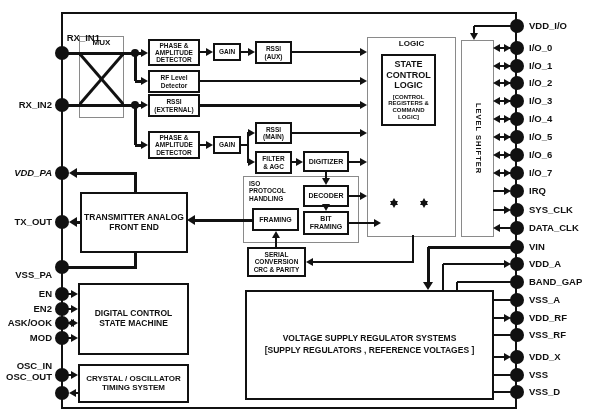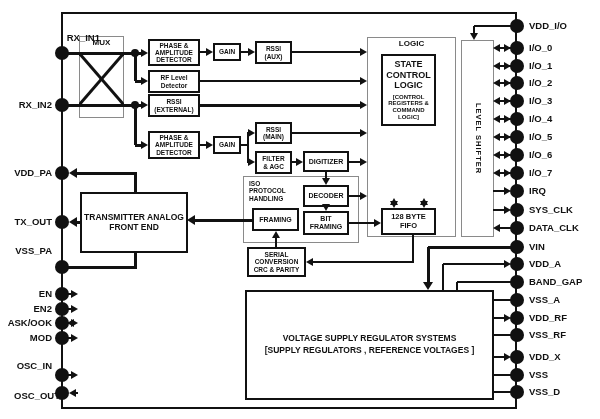--- a/index.html
+++ b/index.html
@@ -71,24 +71,26 @@
 CRC &amp; PARITY</div>
   <div class="box" style="left:381px;top:54px;width:55px;height:72px;flex-direction:column;">
     <span style="font-size:9px;white-space:pre-line;">STATE
 CONTROL
 LOGIC</span>
     <span style="font-size:6px;white-space:pre-line;margin-top:4px;">[CONTROL
 REGISTERS &amp;
 COMMAND
 LOGIC]</span>
   </div>
-  <div class="box" style="left:381px;top:208px;width:55px;height:27px;font-size:7.5px;">128 BYTE
-FIFO</div>
   <div class="box" style="left:80px;top:192px;width:108px;height:61px;font-size:8.5px;">TRANSMITTER ANALOG
 FRONT END</div>
+  <div class="box" style="left:78px;top:283px;width:111px;height:72px;font-size:8.5px;">DIGITAL CONTROL
+STATE MACHINE</div>
+  <div class="box" style="left:78px;top:364px;width:111px;height:39px;font-size:8px;">CRYSTAL / OSCILLATOR
+TIMING SYSTEM</div>
   <div class="box" style="left:245px;top:290px;width:249px;height:110px;font-size:8.5px;line-height:1.4;">VOLTAGE SUPPLY REGULATOR SYSTEMS
 [SUPPLY REGULATORS , REFERENCE VOLTAGES ]</div>
 
   <svg style="position:absolute;left:79px;top:36px;" width="45" height="82">
     <line x1="0" y1="17" x2="45" y2="69" stroke="#111" stroke-width="3"></line>
     <line x1="0" y1="69" x2="45" y2="17" stroke="#111" stroke-width="3"></line>
   </svg>
 
   <div class="hl h3" style="left:62px;top:51.5px;width:79px;"></div>
   <div class="ar" style="left:141px;top:48.5px;"></div>
@@ -228,29 +230,29 @@
   <div class="pin" style="left:55px;top:260px;"></div>
   <div class="pin" style="left:55px;top:287px;"></div>
   <div class="pin" style="left:55px;top:302px;"></div>
   <div class="pin" style="left:55px;top:316px;"></div>
   <div class="pin" style="left:55px;top:331px;"></div>
   <div class="pin" style="left:55px;top:368px;"></div>
   <div class="pin" style="left:55px;top:386px;"></div>
 
   <div class="plbl left" style="top:32px;margin-left:48px;">RX_IN1</div>
   <div class="plbl left" style="top:99px;">RX_IN2</div>
-  <div class="plbl left" style="top:167px;">VDD_PA</div>
+  <div class="plbl left" style="top:167px;font-style:italic;">VDD_PA</div>
   <div class="plbl left" style="top:216px;">TX_OUT</div>
-  <div class="plbl left" style="top:245px;">VSS_PA</div>
+  <div class="plbl left" style="top:269px;">VSS_PA</div>
   <div class="plbl left" style="top:288px;">EN</div>
   <div class="plbl left" style="top:303px;">EN2</div>
   <div class="plbl left" style="top:317px;">ASK/OOK</div>
   <div class="plbl left" style="top:332px;">MOD</div>
   <div class="plbl left" style="top:360px;">OSC_IN</div>
-  <div class="plbl left" style="top:390px;padding-left:8px;">OSC_OUT</div>
+  <div class="plbl left" style="top:371px;">OSC_OUT</div>
 
   <div class="pin" style="left:510px;top:19px;"></div>
   <div class="pin" style="left:510px;top:41px;"></div>
   <div class="pin" style="left:510px;top:59px;"></div>
   <div class="pin" style="left:510px;top:76px;"></div>
   <div class="pin" style="left:510px;top:94px;"></div>
   <div class="pin" style="left:510px;top:112px;"></div>
   <div class="pin" style="left:510px;top:130px;"></div>
   <div class="pin" style="left:510px;top:148px;"></div>
   <div class="pin" style="left:510px;top:166px;"></div>

